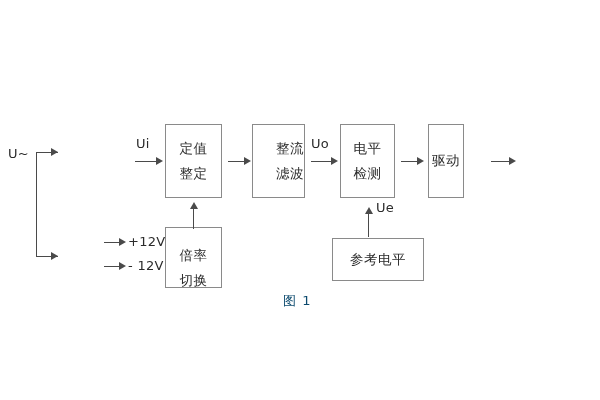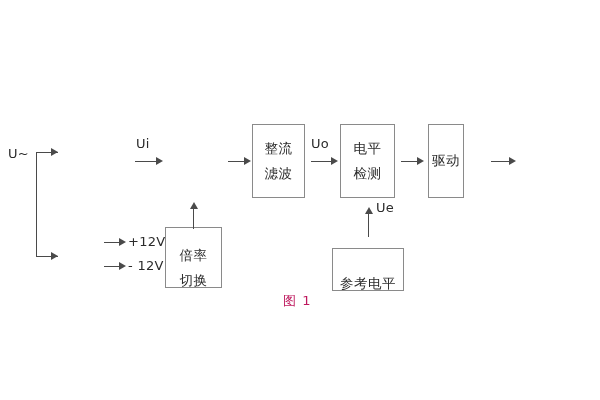--- a/index.html
+++ b/index.html
@@ -41,21 +41,21 @@
   .sig-label {
     position: absolute;
     font-size: 13px;
     color: #2b2b2b;
     white-space: nowrap;
     letter-spacing: 0.3px;
   }
   .caption {
     position: absolute;
     font-size: 13px;
-    color: #be185d;
+    color: #0c4a6e;
     white-space: nowrap;
     letter-spacing: 1px;
   }
   .wire {
     position: absolute;
     background: #4a4a4a;
   }
   .wire.h { height: 1px; }
   .wire.v { width: 1px; }
   .arrowhead {
@@ -81,22 +81,26 @@
 
   <div class="sig-label" style="left:8px; top:146px;">U~</div>
 
   <div class="wire h" style="left:36px; top:152px; width:22px;"></div>
   <div class="wire v" style="left:36px; top:152px; height:105px;"></div>
   <div class="wire h" style="left:36px; top:256px; width:22px;"></div>
   <div class="arrowhead right" style="left:51px; top:148px;"></div>
   <div class="arrowhead right" style="left:51px; top:252px;"></div>
 
 
+  <div class="block" style="left:165px; top:124px; width:57px; height:74px;">
+    <span class="line">定值</span>
+    <span class="line">整定</span>
+  </div>
 
-  <div class="block" style="left:252px; top:124px; width:53px; height:74px;">
+  <div class="block" style="left:252px; top:124px; width:53px; height:74px;align-items:flex-end;">
     <span class="line">整流</span>
     <span class="line">滤波</span>
   </div>
 
   <div class="block" style="left:340px; top:124px; width:55px; height:74px;align-items:center;">
     <span class="line">电平</span>
     <span class="line">检测</span>
   </div>
 
   <div class="block" style="left:428px; top:124px; width:36px; height:74px;">
@@ -120,21 +124,21 @@
 
   <div class="wire h" style="left:491px; top:161px; width:20px;"></div>
   <div class="arrowhead right" style="left:509px; top:157px;"></div>
 
 
   <div class="block" style="left:165px; top:227px; width:57px; height:61px;justify-content:flex-end;">
     <span class="line">倍率</span>
     <span class="line">切换</span>
   </div>
 
-  <div class="block" style="left:332px; top:248px; width:72px; height:43px;justify-content:flex-end;">
+  <div class="block" style="left:332px; top:238px; width:92px; height:43px;">
     <span class="line">参考电平</span>
   </div>
 
   <div class="wire h" style="left:104px; top:242px; width:17px;"></div>
   <div class="arrowhead right" style="left:119px; top:238px;"></div>
   <div class="sig-label" style="left:128px; top:234px;">+12V</div>
 
   <div class="wire h" style="left:104px; top:266px; width:17px;"></div>
   <div class="arrowhead right" style="left:119px; top:262px;"></div>
   <div class="sig-label" style="left:128px; top:258px;">- 12V</div>

